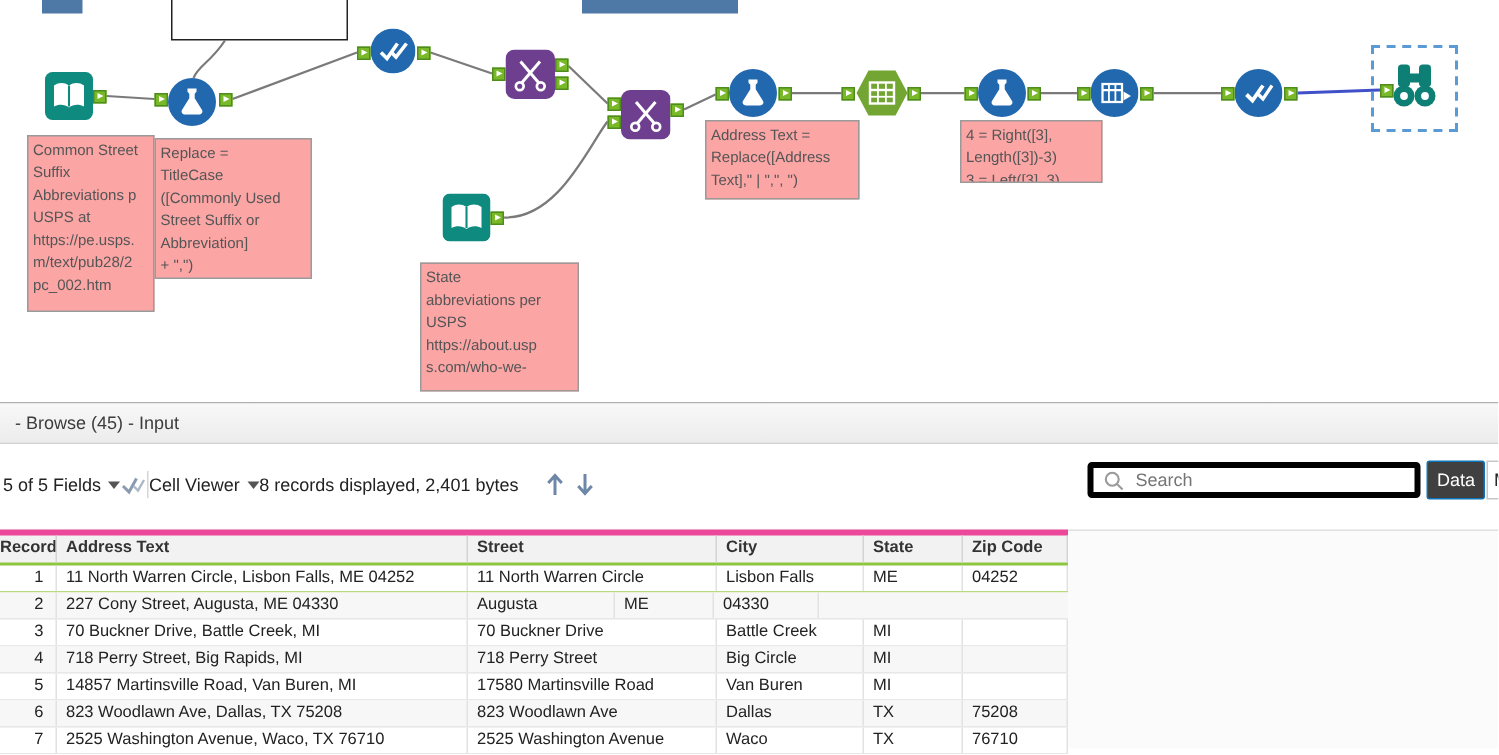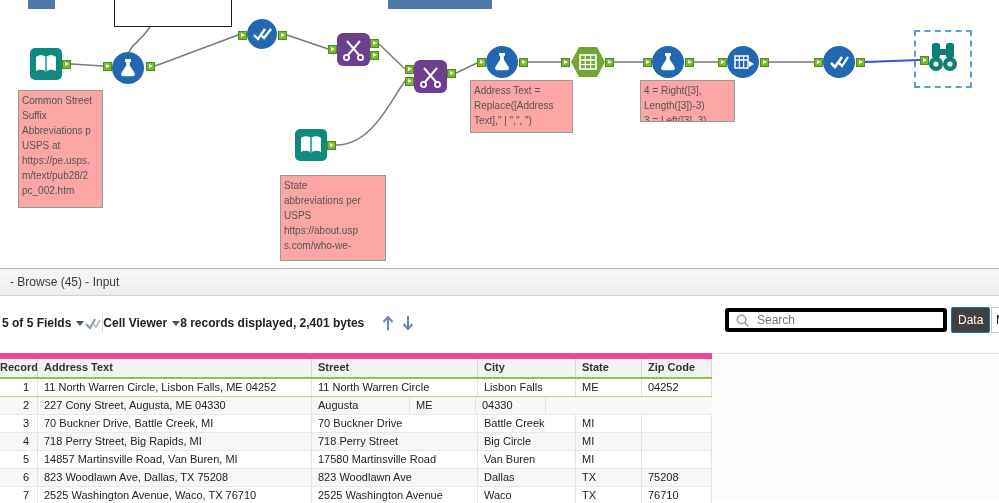--- a/index.html
+++ b/index.html
@@ -16,34 +16,34 @@
   .anchor::after{content:"";position:absolute;left:2px;top:1px;border-left:4px solid #fff;border-top:2.5px solid transparent;border-bottom:2.5px solid transparent;}
   .note{position:absolute;background:#fca5a5;border:1px solid #9a9a9a;color:#555;font-size:10px;line-height:15px;padding:2px 3px;white-space:pre-line;overflow:hidden;z-index:4;box-sizing:border-box;}
   .sel-box{position:absolute;left:914px;top:30px;width:58px;height:58px;border:2px dashed #5b9bd5;box-sizing:border-box;z-index:1;}
   .partial-blue{position:absolute;top:0;height:9px;background:#4e79a7;z-index:2;}
   .partial-box{position:absolute;left:114px;top:-2px;width:118px;height:29px;background:#fff;border:1.3px solid #222;box-sizing:border-box;z-index:2;}
 
   
   .panel{position:absolute;left:0;top:268px;width:999px;height:180px;background:#fff;border-top:1px solid #b0b0b0;box-sizing:border-box;}
   .panel-header{height:26px;background:linear-gradient(#f8f8f8,#ececec);border-bottom:1px solid #d2d2d2;display:flex;align-items:center;padding-left:10px;font-size:12px;color:#3c3c3c;}
   .rtoolbar{position:relative;height:56px;}
-  .tleft{position:absolute;left:2px;top:16px;display:flex;align-items:center;gap:0;font-size:12px;color:#222;font-weight:bold;}
+  .tleft{position:absolute;left:2px;top:16px;display:flex;align-items:center;gap:0;font-size:12px;color:#222;}
   .ctrl{display:flex;align-items:center;gap:5px;cursor:default;}
   .dd{width:0;height:0;border-left:4px solid transparent;border-right:4px solid transparent;border-top:5px solid #555;}
   .vsep{width:1px;height:18px;background:#d5d5d5;}
   .records{color:#222;}
   .arrowbtn{display:flex;align-items:center;justify-content:center;width:20px;height:22px;}
   .searchbox{position:absolute;right:52px;top:12px;width:222px;height:24px;border:4px solid #000000;border-radius:3px;background:#fff;display:flex;align-items:center;padding-left:6px;box-sizing:border-box;}
   .searchbox input{border:none;outline:none;font-size:12px;color:#444;width:180px;margin-left:5px;font-family:"Liberation Sans",sans-serif;}
   .data-btn{position:absolute;right:9px;top:11px;width:39px;height:26px;background:#404040;color:#fff;border:1px solid #0e74b8;border-radius:2px;font-size:12px;font-family:"Liberation Sans",sans-serif;}
   .meta-partial{position:absolute;right:-14px;top:11px;width:22px;height:26px;background:#fff;border:1px solid #c6c6c6;color:#222;font-size:12px;display:flex;align-items:center;padding-left:4px;box-sizing:border-box;}
 
   .grid{position:absolute;left:0;top:84px;width:712px;}
   .grid-filler{position:absolute;left:712px;top:84px;right:0;height:145px;background:#fbfbfb;border-top:1px solid #e0e0e0;}
-  .thead{display:flex;height:18px;background:#f2f2f2;border-top:6px solid #ec4899;border-bottom:2px solid #8dc63f;box-sizing:content-box;}
+  .thead{display:flex;height:18px;background:#f2f2f2;border-top:4px solid #ec4899;border-bottom:2px solid #8dc63f;box-sizing:content-box;}
   .th{font-size:11px;font-weight:bold;color:#333;padding:2px 0 0 6px;border-right:1px solid #d4d4d4;box-sizing:border-box;overflow:hidden;white-space:nowrap;}
   .trow{display:flex;height:18px;border-bottom:1px solid #e8e8e8;box-sizing:border-box;}
   .trow.even{background:#f7f7f7;}
   .trow.gsep{border-bottom:1px solid #b9db7f;}
   .td{font-size:11px;color:#222;padding:2px 0 0 6px;border-right:1px solid #e2e2e2;box-sizing:border-box;overflow:hidden;white-space:nowrap;}
   .c0{width:38px;text-align:right;padding-right:8px;padding-left:0;}
   .c1{width:274px;}
   .c2{width:166px;}
   .c3{width:98px;}
   .c4{width:66px;}
@@ -207,20 +207,26 @@
       </svg>
     </div>
 
     <div class="note" style="left:18px;top:90px;width:85px;height:118px">Common Street
 Suffix
 Abbreviations p
 USPS at
 https://pe.usps.
 m/text/pub28/2
 pc_002.htm</div>
+    <div class="note" style="left:103px;top:92px;width:105px;height:94px">Replace =
+TitleCase
+([Commonly Used
+Street Suffix or
+Abbreviation]
++ ",")</div>
     <div class="note" style="left:470px;top:80px;width:103px;height:53px">Address Text =
 Replace([Address
 Text]," | ",", ")</div>
     <div class="note" style="left:640px;top:80px;width:95px;height:42px">4 = Right([3],
 Length([3])-3)
 3 = Left([3], 3)</div>
     <div class="note" style="left:280px;top:175px;width:106px;height:86px">State
 abbreviations per
 USPS
 https://about.usp

